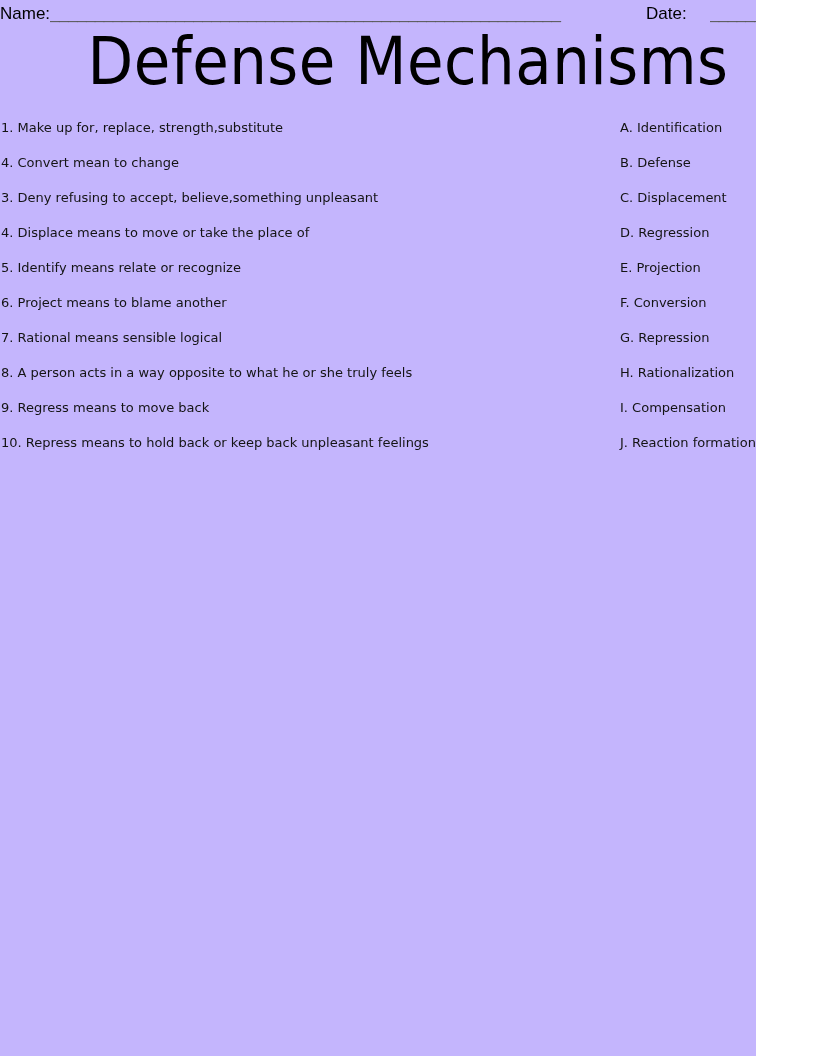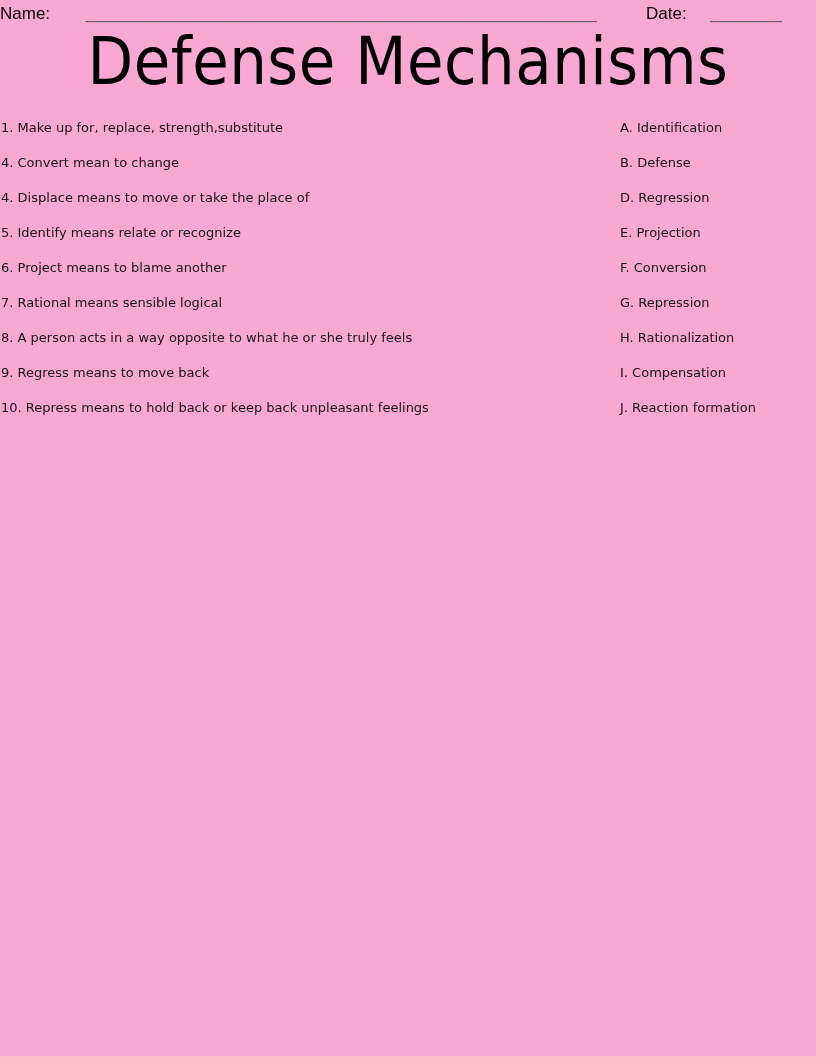--- a/index.html
+++ b/index.html
@@ -2,23 +2,23 @@
 <html><head>
 <meta charset="utf-8">
 <style>
   html, body {
     margin: 0;
     padding: 0;
     background: #ffffff;
   }
   .page {
     position: relative;
-    width: 816px;
+    width: 756px;
     height: 1056px;
-    background: #f9a8d4;
+    background: #c4b5fd;
     overflow: hidden;
     font-family: "DejaVu Sans", sans-serif;
     color: #000000;
   }
 
   
   .header-row {
     position: absolute;
     left: 0;
     top: 0;
@@ -37,21 +37,21 @@
   }
   .field-rule {
     font-family: "Liberation Sans", sans-serif;
     font-size: 17px;
     line-height: 20px;
     color: #5a5a5a;
     letter-spacing: -0.5px;
     overflow: hidden;
     padding-top: 4px;
   }
-  .rule-name  { width: 582px; text-align: center; }
+  .rule-name  { width: 582px; }
   .rule-date  { width: 84px; margin-left: 23px; }
   .gap-date   { width: 14px; }
 
   
   .title {
     position: absolute;
     left: 0;
     top: 26px;
     width: 816px;
     text-align: center;
@@ -108,20 +108,24 @@
     <div class="match-row">
       <span class="prompt-text">1. Make up for, replace, strength,substitute</span>
       <span class="answer-text">A. Identification</span>
     </div>
 
     <div class="match-row">
       <span class="prompt-text">4. Convert mean to change</span>
       <span class="answer-text">B. Defense</span>
     </div>
 
+    <div class="match-row">
+      <span class="prompt-text">3. Deny refusing to accept, believe,something unpleasant</span>
+      <span class="answer-text">C. Displacement</span>
+    </div>
 
     <div class="match-row">
       <span class="prompt-text">4. Displace means to move or take the place of</span>
       <span class="answer-text">D. Regression</span>
     </div>
 
     <div class="match-row">
       <span class="prompt-text">5. Identify means relate or recognize</span>
       <span class="answer-text">E. Projection</span>
     </div>

